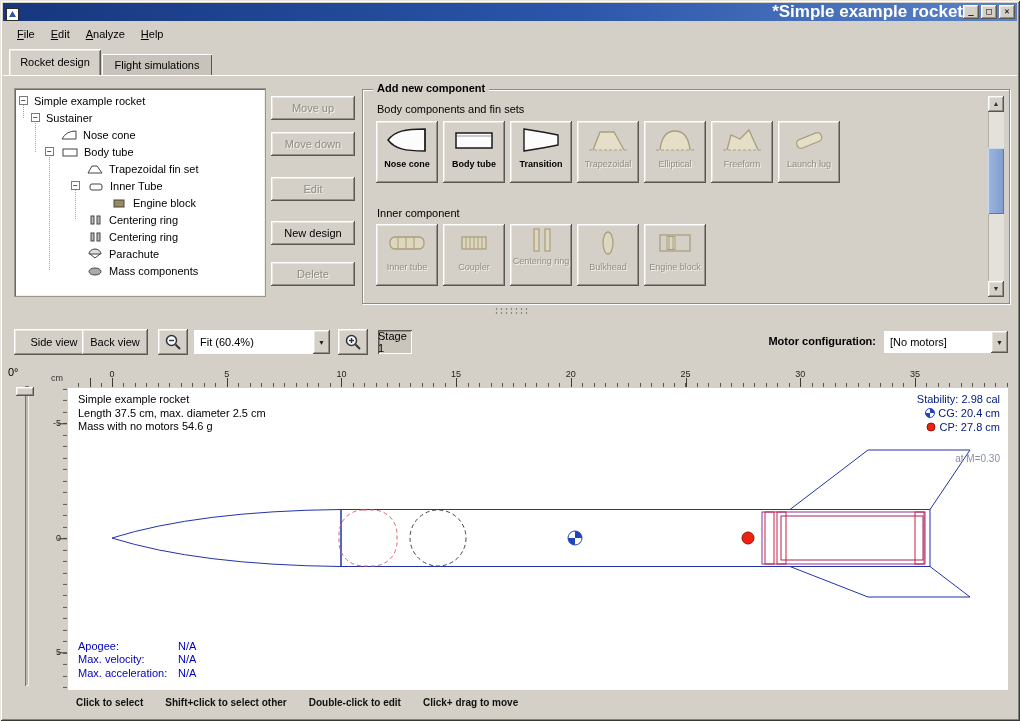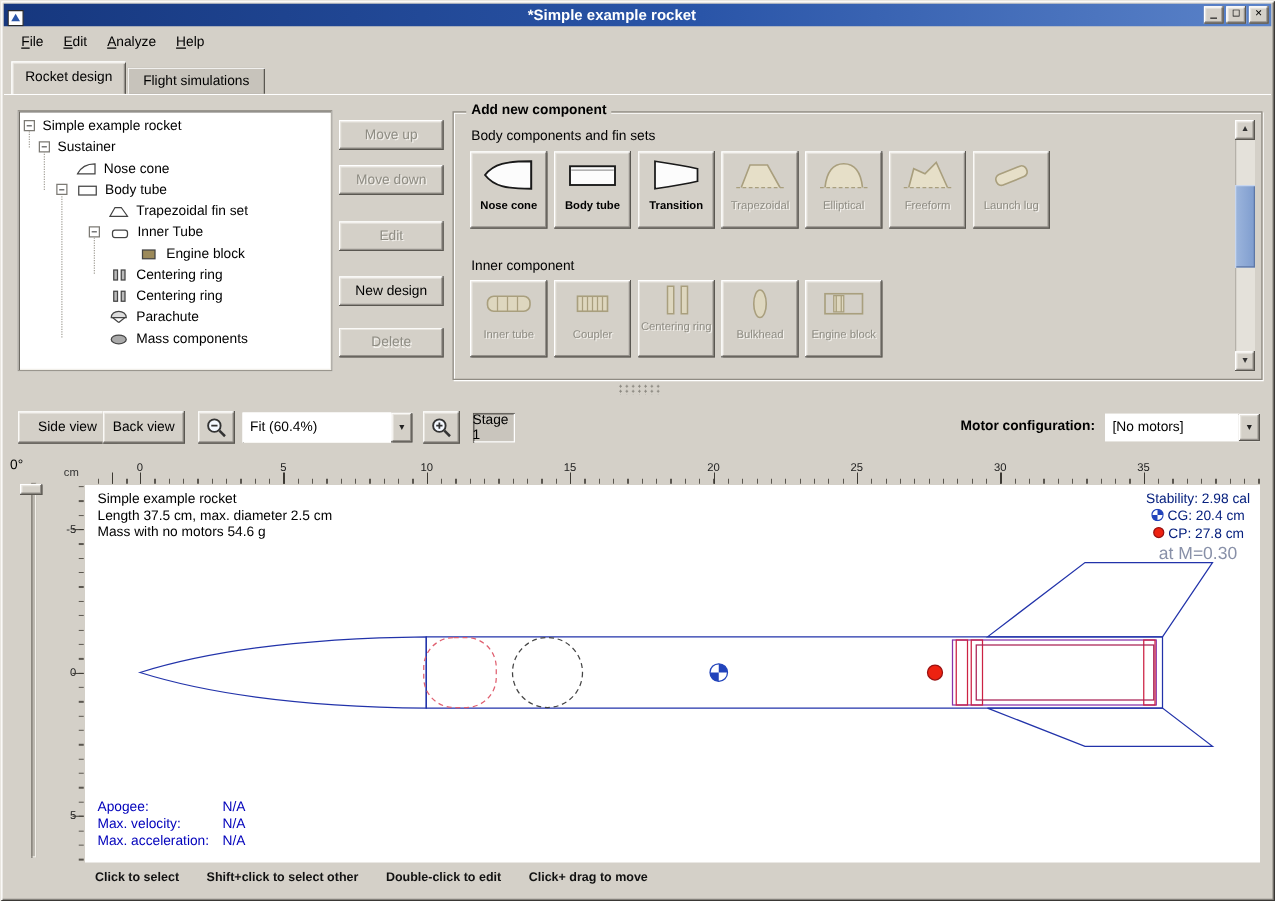--- a/index.html
+++ b/index.html
@@ -5,21 +5,21 @@
   html,body{margin:0;padding:0;background:#8f8d86;}
   #window{position:relative;width:1020px;height:721px;background:#d4d0c8;
     font-family:"Liberation Sans",sans-serif;font-size:11px;color:#000;overflow:hidden;
     box-shadow: inset 1px 1px 0 #e9e6e0, inset -1px -1px 0 #3a3835, inset 2px 2px 0 #ffffff, inset -2px -2px 0 #84817b;}
   .raised{background:#d4d0c8;box-shadow: inset -1px -1px 0 #5a5751, inset 1px 1px 0 #ffffff, inset -2px -2px 0 #94908a, inset 2px 2px 0 #e8e5df;}
   .pressed{background:#c9c5bd;box-shadow: inset 1px 1px 0 #5a5751, inset -1px -1px 0 #ffffff, inset 2px 2px 0 #94908a;}
   .abs{position:absolute;}
   
   #titlebar{position:absolute;left:3px;top:3px;right:3px;height:18px;display:flex;align-items:center;
     background:linear-gradient(90deg,#16377e 0%,#2a55a8 55%,#5b83c9 100%);color:#fff;}
-  #title{flex:1;text-align:center;font-weight:bold;font-size:12px;line-height:18px;}
+  #title{flex:1;text-align:right;font-weight:bold;font-size:17px;line-height:18px;}
   .winbtn{width:16px;height:14px;margin-right:2px;font-size:9px;line-height:13px;text-align:center;font-weight:bold;color:#000;font-family:"DejaVu Sans Mono",monospace;}
   
   #menubar{position:absolute;top:23px;left:3px;right:3px;height:22px;display:flex;align-items:center;padding-left:8px;gap:4px;}
   .menu-item{padding:2px 6px;cursor:default;}
   .menu-item::first-letter{text-decoration:underline;}
   
   .tab{position:absolute;text-align:center;cursor:default;}
   #tab-active{left:9px;top:49px;width:92px;height:26px;line-height:26px;background:#d4d0c8;z-index:2;
     box-shadow: inset 1px 1px 0 #ffffff, inset -1px 0 0 #5a5751, inset 2px 2px 0 #e8e5df, inset -2px 0 0 #94908a;}
   #tab-inactive{left:102px;top:54px;width:110px;height:22px;line-height:22px;background:#c7c3bb;
@@ -70,22 +70,22 @@
     background-image:repeating-linear-gradient(90deg,#3c3933 0px,#3c3933 1px,transparent 1px,transparent 114.7px);background-position:44px 0;}
   #vruler{position:absolute;left:0;top:20px;width:22px;height:302px;background:#d4d0c8;}
   #vruler .num{position:absolute;right:7px;height:12px;line-height:12px;font-size:9px;color:#222;text-align:right;width:14px;}
   #vruler .minor{position:absolute;top:0;bottom:0;right:1px;width:4px;
     background-image:repeating-linear-gradient(180deg,#5a564f 0px,#5a564f 1px,transparent 1px,transparent 11.47px);background-position:0 0.9px;}
   #vruler .major{position:absolute;top:0;bottom:0;right:1px;width:9px;
     background-image:repeating-linear-gradient(180deg,#3c3933 0px,#3c3933 1px,transparent 1px,transparent 114.7px);background-position:0 35.3px;}
   #canvas{position:absolute;left:22px;top:20px;width:940px;height:302px;background:#ffffff;}
   .cv-text{position:absolute;line-height:13.5px;}
   #cv-info{left:10px;top:5px;color:#000;}
-  #cv-stab{right:8px;top:5px;text-align:center;color:#06207e;}
-  #cv-stab .mach{color:#8890a8;font-size:14px;}
+  #cv-stab{right:8px;top:5px;text-align:right;color:#06207e;}
+  #cv-stab .mach{color:#8890a8;font-size:10px;margin-top:16px;}
   #cv-flight{left:10px;bottom:10px;color:#0000bb;}
   #cv-flight .lbl{display:inline-block;width:100px;}
   .mini-icon{display:inline-block;vertical-align:-1px;margin-right:3px;}
   
   #rot-track{position:absolute;left:25px;top:386px;width:4px;height:300px;background:#bcb8b0;
     box-shadow: inset 1px 1px 0 #7a766e, inset -1px -1px 0 #f2f0ea;}
   #rot-handle{position:absolute;left:16px;top:387px;width:18px;height:9px;}
   #rot-label{position:absolute;left:8px;top:366px;font-size:11px;}
   
   #statusbar{position:absolute;left:76px;top:697px;display:flex;gap:22px;font-size:10px;font-weight:bold;color:#111;}

